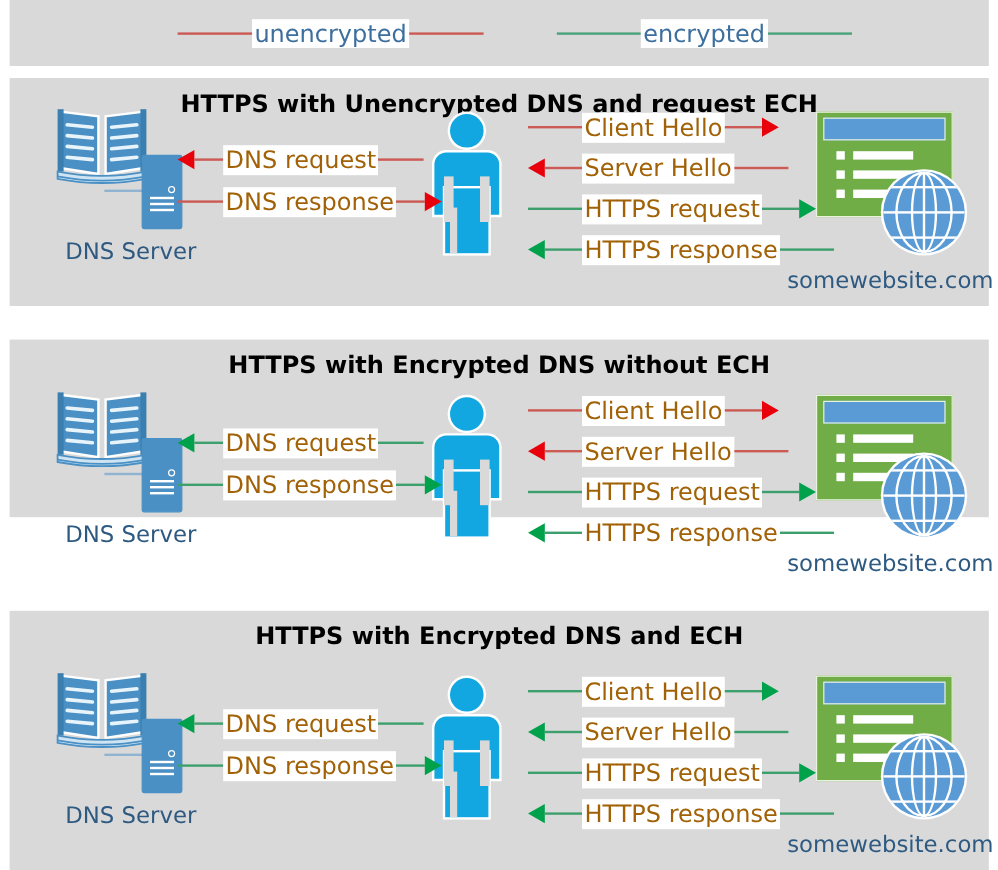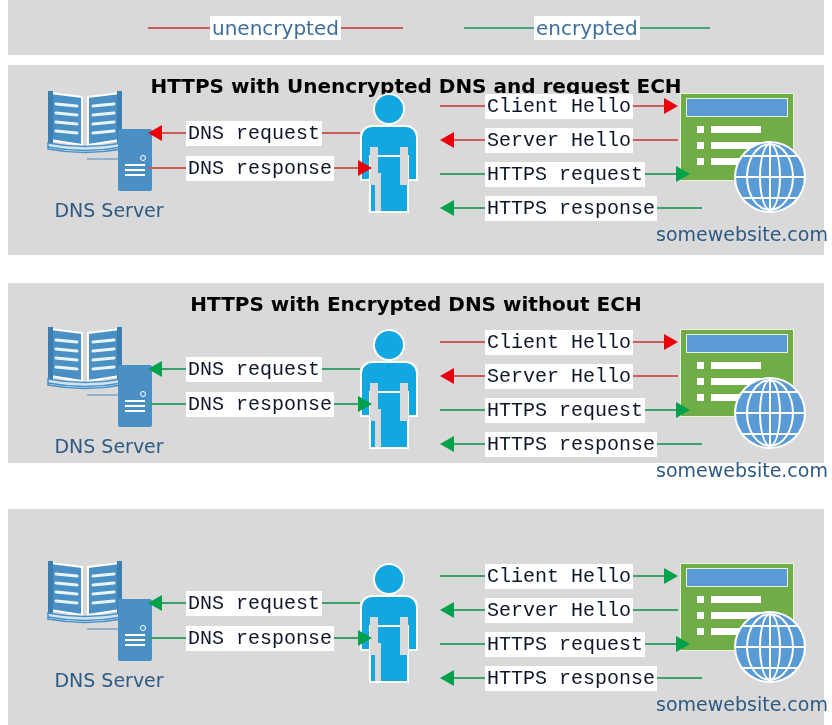--- a/index.html
+++ b/index.html
@@ -13,21 +13,21 @@
   .page{position:relative;width:832px;height:725px;}
 
   
   .panel{
     position:absolute;
     left:8px;width:816px;
     background:#d9d9d9;
   }
   #legend-panel{top:0;height:55px;}
   #panel-1{top:65px;height:190px;}
-  #panel-2{top:283px;height:180px;}
+  #panel-2{top:283px;height:148px;}
   #panel-3{top:509px;height:216px;}
 
   
   .legend-item{
     position:absolute;top:50%;transform:translateY(-50%);
     display:flex;align-items:center;
   }
   .legend-line{height:0;border-top:2px solid #cc5a55;width:62px;}
   .legend-line.green{border-top-color:#4aa37a;}
   .legend-text{
@@ -129,23 +129,23 @@
     font-size:19px;line-height:23px;white-space:nowrap;
   }
 
   
   .flow{
     position:absolute;height:26px;display:flex;align-items:center;
   }
   .flow .seg{height:0;border-top:2px solid #cc5a55;flex:0 0 auto;}
   .flow.green .seg{border-top-color:#3da06c;}
   .flow .lbl{
-    background:#ffffff;color:#0f172a;
+    background:#ffffff;color:#a16207;
     font-size:20px;line-height:25px;
-    padding:0 2px;white-space:nowrap;font-family:Liberation Mono, monospace;
+    padding:0 2px;white-space:nowrap;
   }
   .head-r,.head-l{
     width:0;height:0;flex:0 0 auto;
     border-top:8px solid transparent;border-bottom:8px solid transparent;
   }
   .head-r{border-left:14px solid #e8000a;}
   .head-l{border-right:14px solid #e8000a;}
   .flow.green .head-r{border-left-color:#00a14b;}
   .flow.green .head-l{border-right-color:#00a14b;}
 </style>
@@ -373,20 +373,21 @@
       </div>
       <div class="flow green" style="left: 432px; top: 148px; width: 215px;">
         <div class="head-l"></div>
         <div class="seg" style="width: 31px;"></div>
         <div class="lbl">HTTPS response</div>
         <div class="seg" style="width: 45px;"></div>
       </div>
     </div>
 
   <div class="panel" id="panel-3">
+    <div class="panel-title">HTTPS with Encrypted DNS and ECH</div>
   <div class="dns-group" style="top: 48px;">
         <div class="book"><svg viewBox="0 0 78 70" width="78" height="70">
             <path d="M4 6 L36 10 L36 58 L4 53 Z" fill="#4a90c4" stroke="#ffffff" stroke-width="2"></path>
             <path d="M74 6 L42 10 L42 58 L74 53 Z" fill="#4a90c4" stroke="#ffffff" stroke-width="2"></path>
             <rect x="2" y="4" width="5" height="52" fill="#3b7fb0"></rect>
             <rect x="71" y="4" width="5" height="52" fill="#3b7fb0"></rect>
             <g stroke="#e8f4fb" stroke-width="3" stroke-linecap="round">
               <line x1="10" y1="17" x2="31" y2="19"></line>
               <line x1="10" y1="26" x2="31" y2="28"></line>
               <line x1="10" y1="35" x2="31" y2="37"></line>

